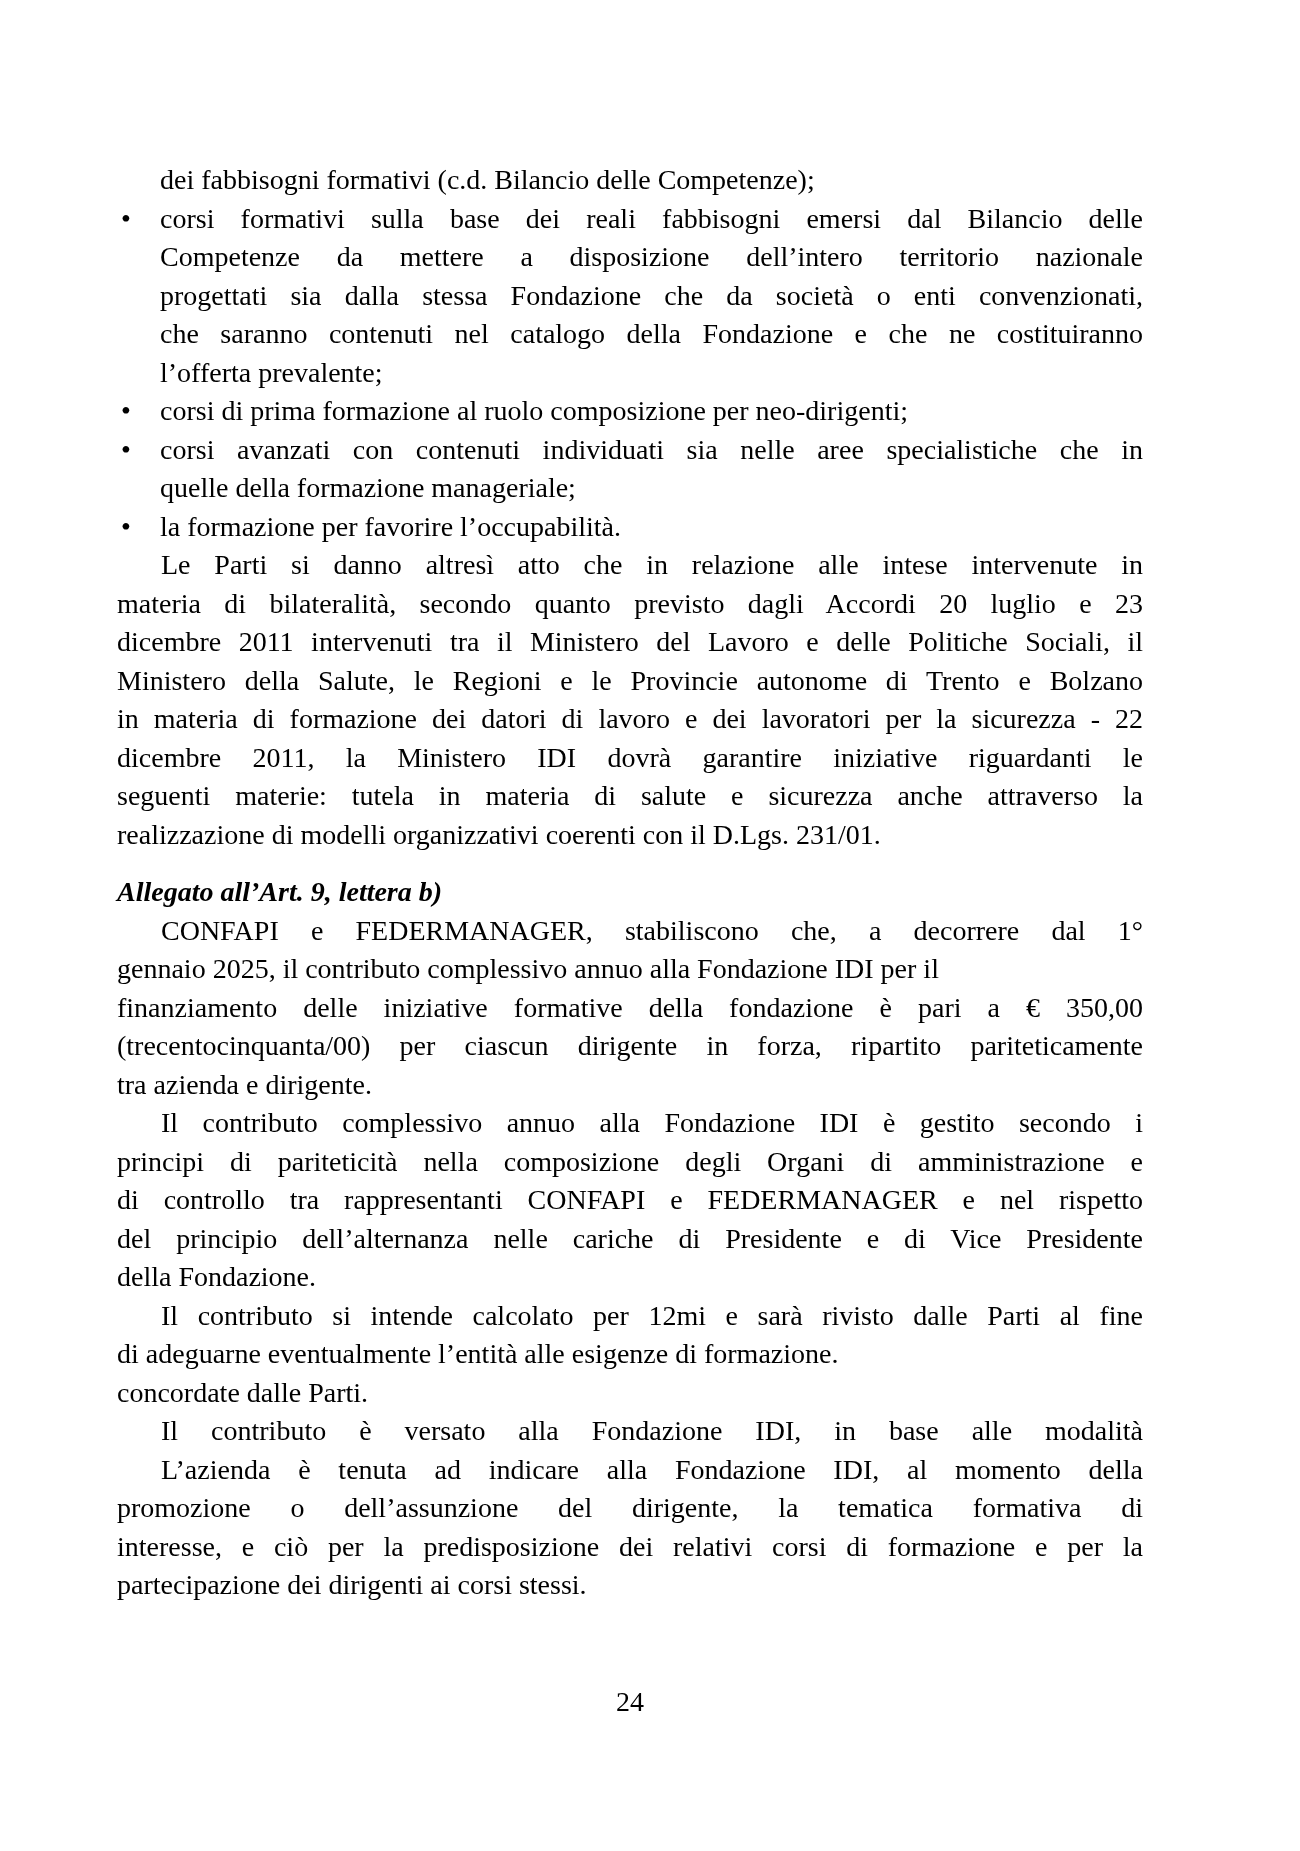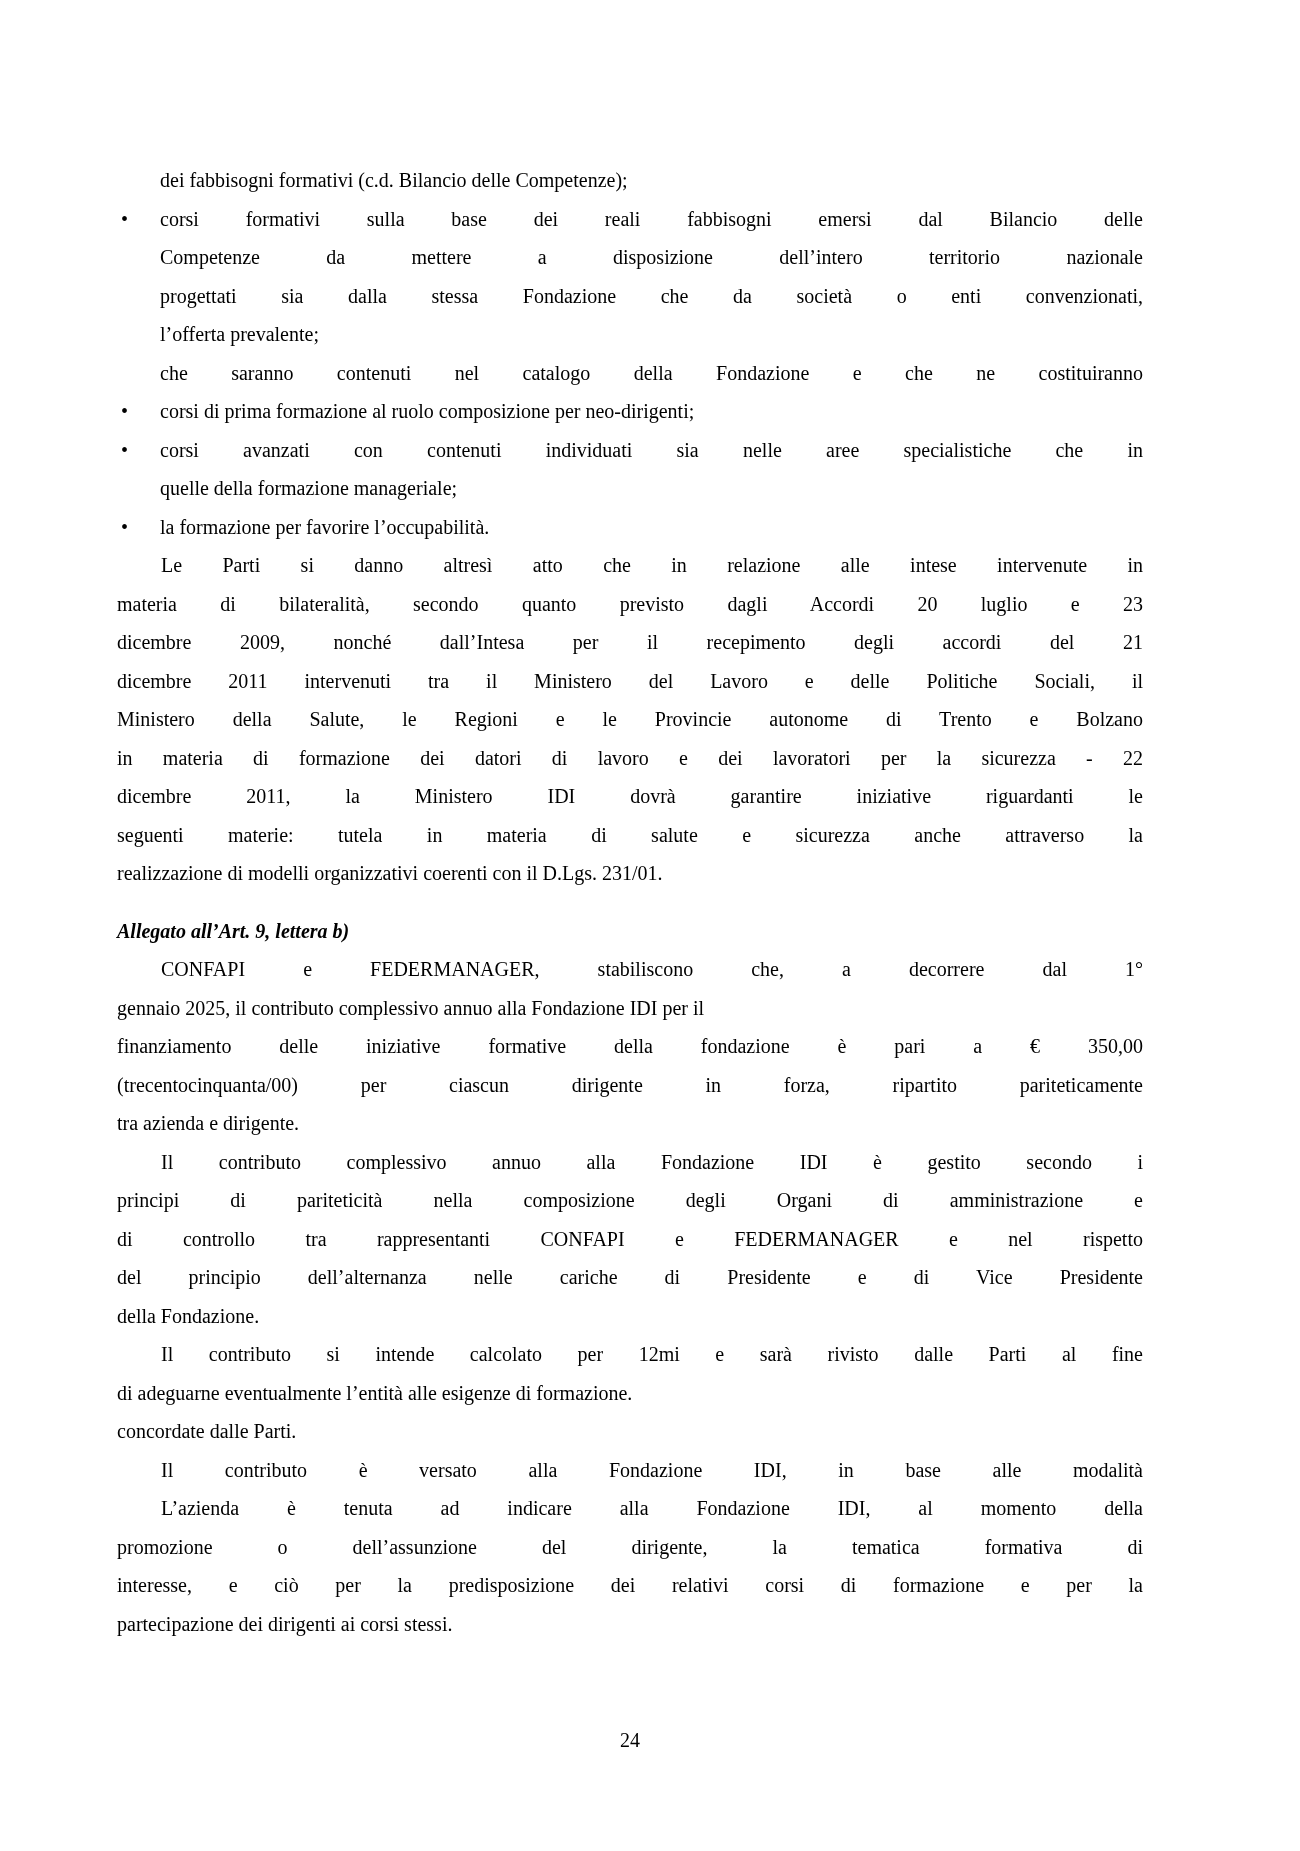--- a/index.html
+++ b/index.html
@@ -7,21 +7,21 @@
     padding: 0;
     background: #ffffff;
   }
   .page {
     position: relative;
     width: 1300px;
     height: 1851px;
     background: #ffffff;
     color: #000000;
     font-family: "Liberation Serif", "DejaVu Serif", serif;
-    font-size: 20px;
+    font-size: 28px;
     overflow: hidden;
   }
   .text-block {
     position: absolute;
     left: 117px;
     top: 161px;
     width: 1026px;
   }
   .line {
     position: relative;
@@ -73,28 +73,28 @@
     <span class="line-text">corsi formativi sulla base dei reali fabbisogni emersi dal Bilancio delle</span>
   </div>
       <div class="line hang justify flow">
     
     <span class="line-text">Competenze da mettere a disposizione dell’intero territorio nazionale</span>
   </div>
       <div class="line hang justify flow">
     
     <span class="line-text">progettati sia dalla stessa Fondazione che da società o enti convenzionati,</span>
   </div>
+      <div class="line hang justify flow">
+    
+    <span class="line-text">che saranno contenuti nel catalogo della Fondazione e che ne costituiranno</span>
+  </div>
       <div class="line hang">
     
     <span class="line-text">l’offerta prevalente;</span>
   </div>
-      <div class="line hang justify flow">
-    
-    <span class="line-text">che saranno contenuti nel catalogo della Fondazione e che ne costituiranno</span>
-  </div>
       <div class="line bullet-line">
     <span class="bullet">•</span>
     <span class="line-text">corsi di prima formazione al ruolo composizione per neo-dirigenti;</span>
   </div>
       <div class="line bullet-line justify flow">
     <span class="bullet">•</span>
     <span class="line-text">corsi avanzati con contenuti individuati sia nelle aree specialistiche che in</span>
   </div>
       <div class="line hang">
     
@@ -104,24 +104,20 @@
     <span class="bullet">•</span>
     <span class="line-text">la formazione per favorire l’occupabilità.</span>
   </div>
       <div class="line indent justify flow">
     
     <span class="line-text">Le Parti si danno altresì atto che in relazione alle intese intervenute in</span>
   </div>
       <div class="line justify flow">
     
     <span class="line-text">materia di bilateralità, secondo quanto previsto dagli Accordi 20 luglio e 23</span>
-  </div>
-      <div class="line justify flow">
-    
-    <span class="line-text">dicembre 2009, nonché dall’Intesa per il recepimento degli accordi del 21</span>
   </div>
       <div class="line justify flow">
     
     <span class="line-text">dicembre 2011 intervenuti tra il Ministero del Lavoro e delle Politiche Sociali, il</span>
   </div>
       <div class="line justify flow">
     
     <span class="line-text">Ministero della Salute, le Regioni e le Provincie autonome di Trento e Bolzano</span>
   </div>
       <div class="line justify flow">

